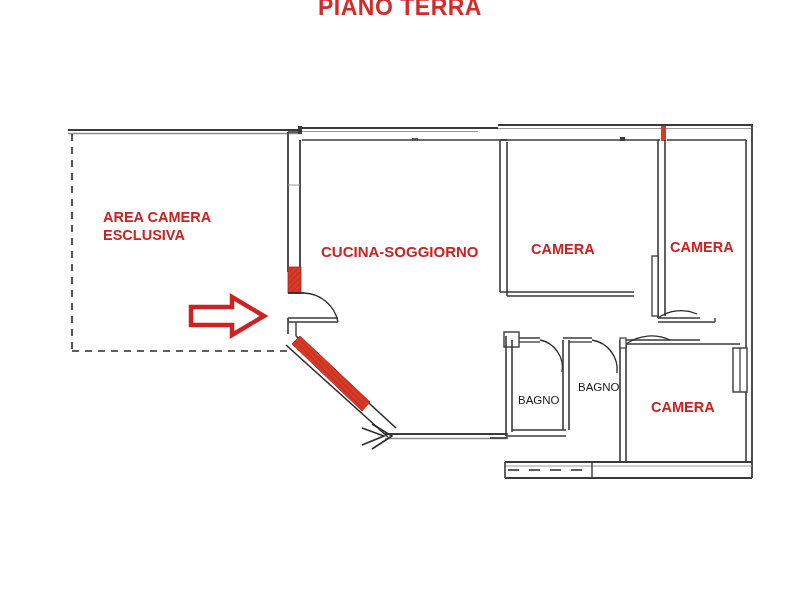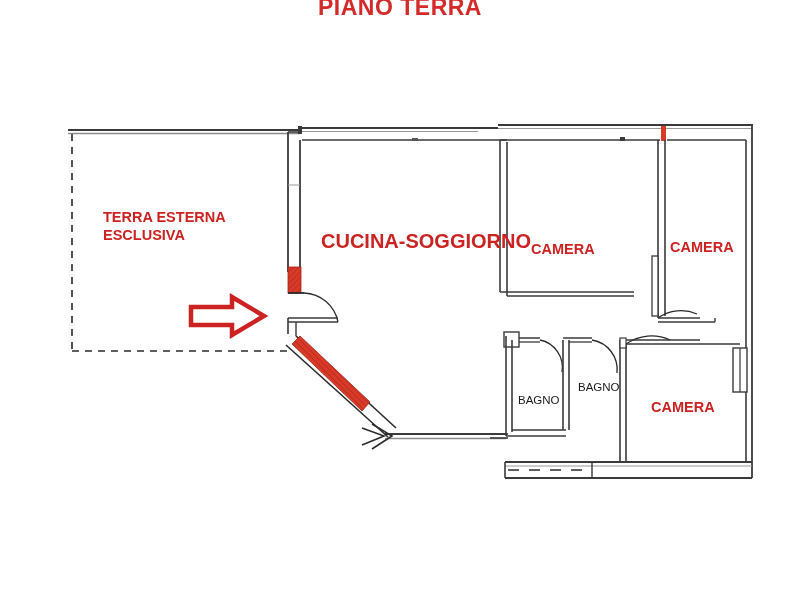--- a/index.html
+++ b/index.html
@@ -51,22 +51,22 @@
     font-weight: normal;
   }
   .lbl-area {
     left: 103px;
     top: 208px;
     font-size: 14.5px;
     color: #cc2222;
   }
   .lbl-cucina {
     left: 321px;
-    top: 229px;
-    font-size: 20px;
+    top: 243px;
+    font-size: 15px;
     text-align: center;
   }
   .lbl-camera1 {
     left: 531px;
     top: 240px;
     font-size: 14.5px;
   }
   .lbl-camera2 {
     left: 670px;
     top: 238px;
@@ -234,21 +234,21 @@
       <line x1="512" y1="430" x2="566" y2="430" stroke="#3a3a3a" stroke-width="1.5"></line>
       <line x1="506" y1="436" x2="566" y2="436" stroke="#3a3a3a" stroke-width="1.5"></line>
 
       <line x1="490" y1="434" x2="508" y2="434" stroke="#3a3a3a" stroke-width="1.6"></line>
       <line x1="490" y1="438" x2="508" y2="438" stroke="#3a3a3a" stroke-width="1.6"></line>
     </g>
 
   </svg>
 
   <div class="room-label lbl-area">
-    <span>TERRA ESTERNA</span><br>
+    <span>AREA CAMERA</span><br>
     <span>ESCLUSIVA</span>
   </div>
 
   <div class="room-label label-red lbl-cucina">CUCINA-SOGGIORNO</div>
 
   <div class="room-label label-red lbl-camera1">CAMERA</div>
 
   <div class="room-label label-red lbl-camera2">CAMERA</div>
 
   <div class="room-label label-red lbl-camera3">CAMERA</div>

